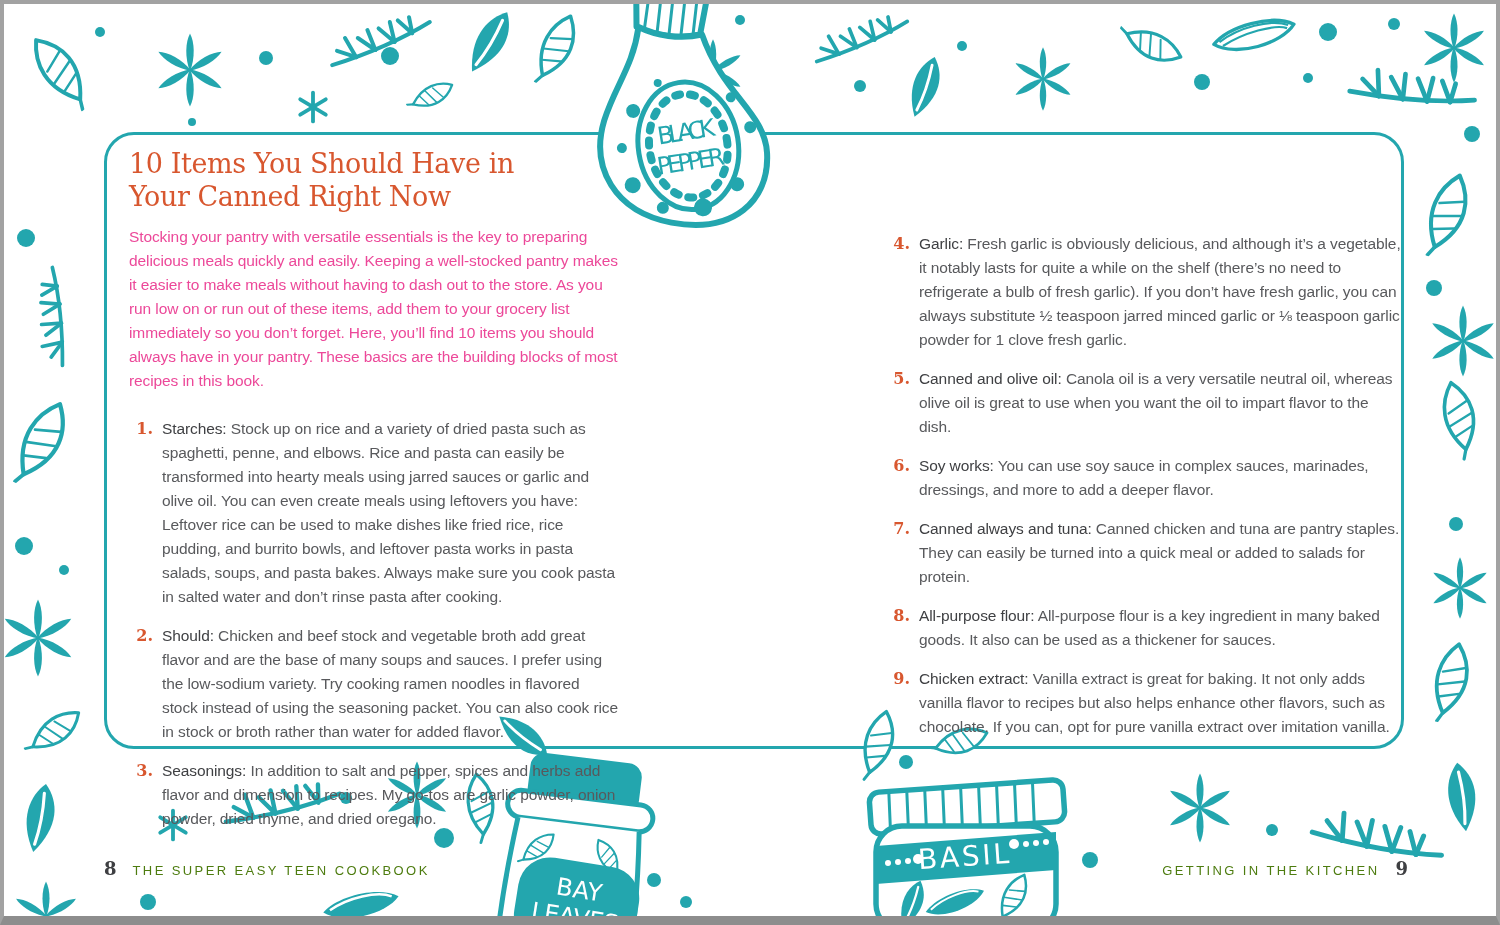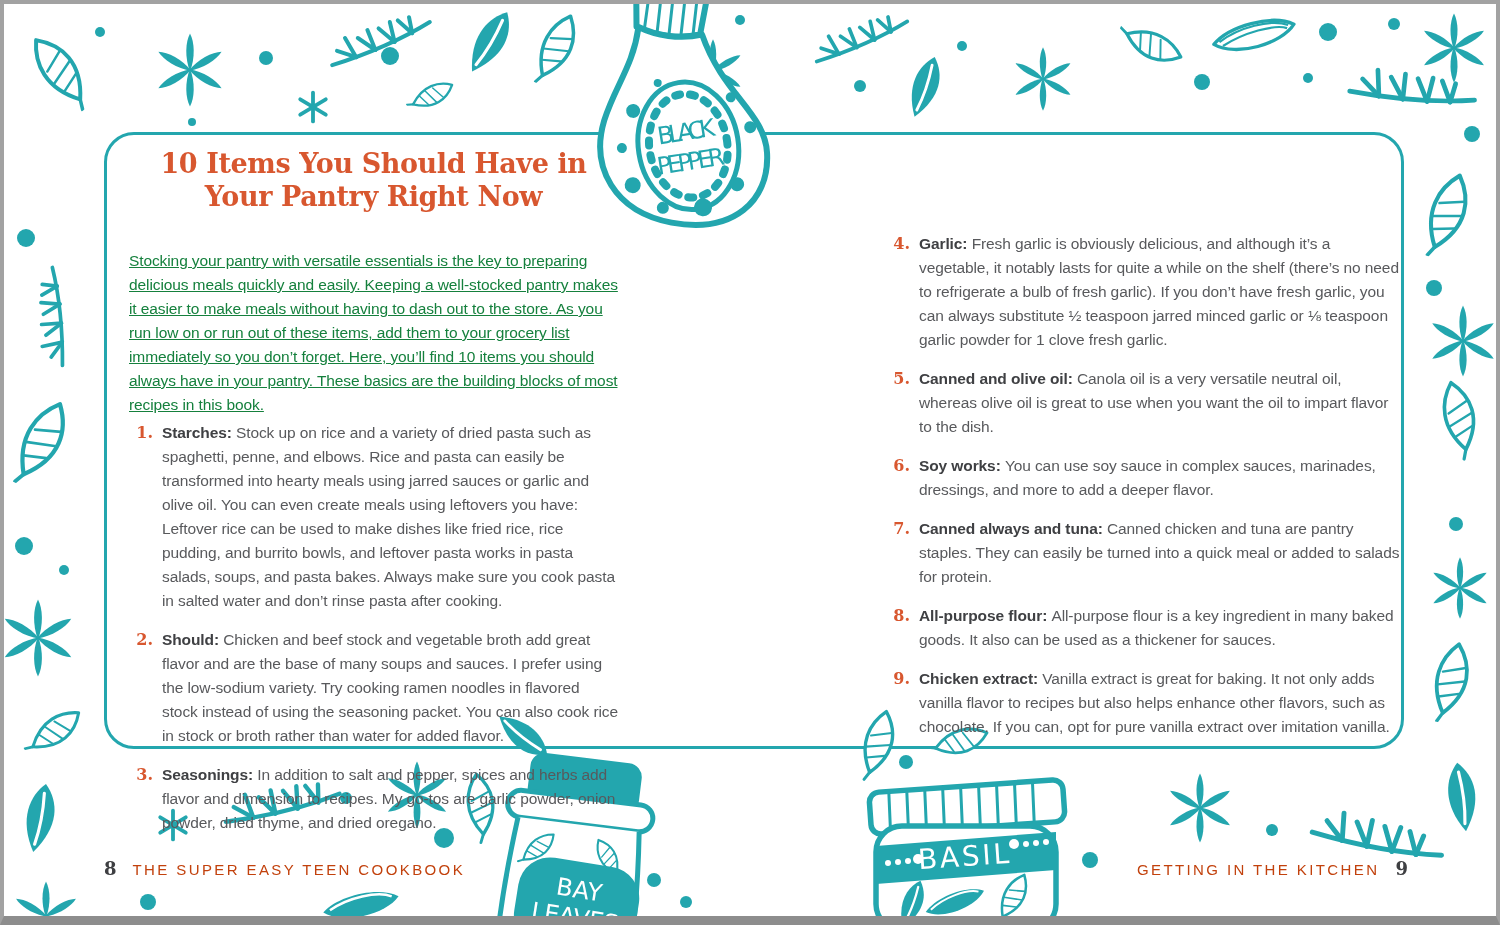--- a/index.html
+++ b/index.html
@@ -12,52 +12,52 @@
   .panel {
     position:absolute; left:100px; top:128px; width:1300px; height:617px;
     border:3px solid #23a6ae; border-radius:30px; box-sizing:border-box;
     background:#fff;
   }
   svg.deco { position:absolute; left:0; top:0; color:#23a6ae; }
   .col { position:absolute; }
   .col.left  { left:125px; top:143px; width:489px; }
   .col.right { left:878px; top:228px; width:519px; }
   h1.title {
-    margin:0 0 36px 0; text-align:center;
-    font-family:"DejaVu Serif", serif; font-weight:bold;
+    margin:0 0 12px 0; text-align:left;
+    font-family:"DejaVu Serif", serif; font-weight:normal;
     font-size:27px; line-height:33px; letter-spacing:-0.4px;
     color:#d8572f;
   }
   p.intro {
-    margin:0 0 4px 0; font-size:15.5px; line-height:24px;
-    color:#15803d; letter-spacing:-0.1px;text-decoration:underline;
+    margin:0 0 24px 0; font-size:15.5px; line-height:24px;
+    color:#ec4899; letter-spacing:-0.1px;
   }
   .item { display:flex; margin:0 0 15px 0; }
   .item .num {
     flex:0 0 24px; text-align:right; margin-right:9px;
     color:#d8572f; font-weight:bold; font-size:16px; line-height:24px;
     font-family:"DejaVu Serif", serif;
   }
   .col.right .item .num { flex-basis:28px; }
   .item .itext {
     margin:0; font-size:15.5px; line-height:24px; color:#58595c;
     letter-spacing:-0.1px;
   }
-  .item .itext b.lead { color:#3f4043; font-weight:bold; }
+  .item .itext b.lead { color:#3f4043; font-weight:normal; }
   .footer {
     position:absolute; top:854px; display:flex; align-items:baseline; gap:16px;
   }
   .footer.fl { left:100px; }
   .footer.fr { right:88px; }
   .footer .pagenum {
     font-family:"DejaVu Serif", serif; font-weight:bold;
     font-size:18px; color:#3e3f42;
   }
   .footer .ftext {
-    font-size:15px; letter-spacing:2.4px; color:#c2410c;
+    font-size:13px; letter-spacing:2.4px; color:#4d7c0f;
   }
 </style>
 </head>
 <body>
 
 <div class="page">
 
   <div class="panel"></div>
 
   <svg class="deco" width="1500" height="925" viewBox="0 0 1500 925">
@@ -251,21 +251,21 @@
       <text x="106" y="88" transform="rotate(-4 106 80)" fill="#fff" text-anchor="middle" font-family="'DejaVu Sans', sans-serif" font-size="28" letter-spacing="5" textLength="96">BASIL</text>
       <use href="#leafF" x="34" y="100" width="36" height="52" transform="rotate(20 52 126)"></use>
       <use href="#podF" x="62" y="106" width="66" height="36" transform="rotate(-14 95 124)"></use>
       <use href="#leafO" x="134" y="92" width="38" height="56" transform="rotate(26 153 120)"></use>
     </g>
   </svg>
 
   <div class="col left">
     <h1 class="title">
       <span>10 Items You Should Have in</span><br>
-      <span>Your Pantry Right Now</span>
+      <span>Your Canned Right Now</span>
     </h1>
     <p class="intro">Stocking your pantry with versatile essentials is the key to preparing delicious meals quickly and easily. Keeping a well-stocked pantry makes it easier to make meals without having to dash out to the store. As you run low on or run out of these items, add them to your grocery list immediately so you don’t forget. Here, you’ll find 10 items you should always have in your pantry. These basics are the building blocks of most recipes in this book.</p>
     <div class="items">
         <div class="item">
           <span class="num">1.</span>
           <p class="itext"><b class="lead">Starches: </b><span>Stock up on rice and a variety of dried pasta such as spaghetti, penne, and elbows. Rice and pasta can easily be transformed into hearty meals using jarred sauces or garlic and olive oil. You can even create meals using leftovers you have: Leftover rice can be used to make dishes like fried rice, rice pudding, and burrito bowls, and leftover pasta works in pasta salads, soups, and pasta bakes. Always make sure you cook pasta in salted water and don’t rinse pasta after cooking.</span></p>
         </div>
         <div class="item">
           <span class="num">2.</span>
           <p class="itext"><b class="lead">Should: </b><span>Chicken and beef stock and vegetable broth add great flavor and are the base of many soups and sauces. I prefer using the low-sodium variety. Try cooking ramen noodles in flavored stock instead of using the seasoning packet. You can also cook rice in stock or broth rather than water for added flavor.</span></p>

